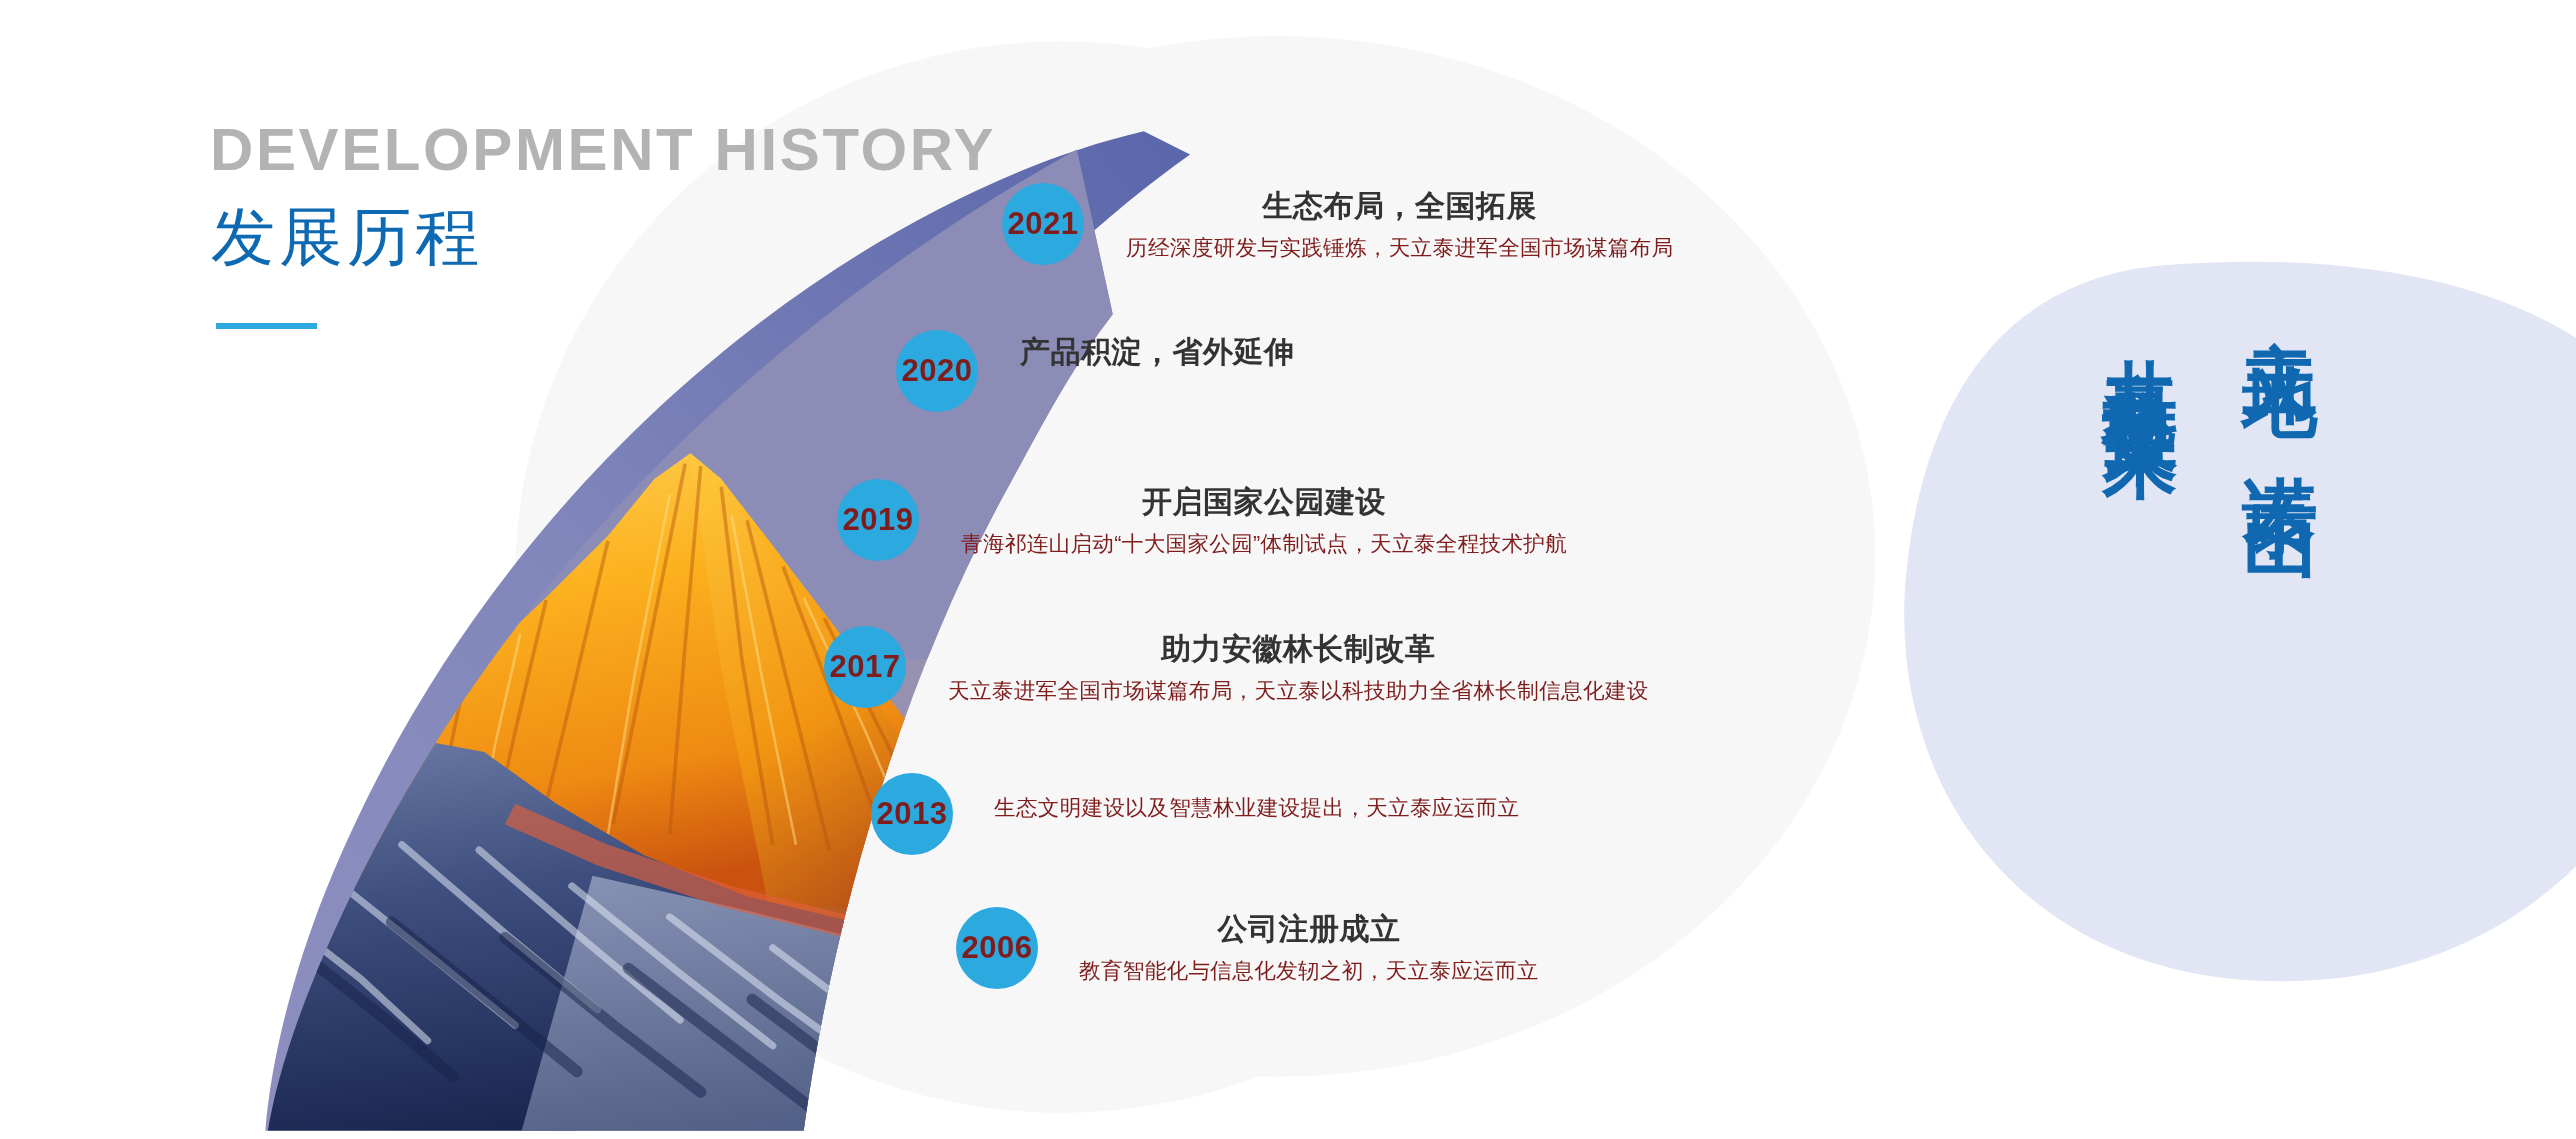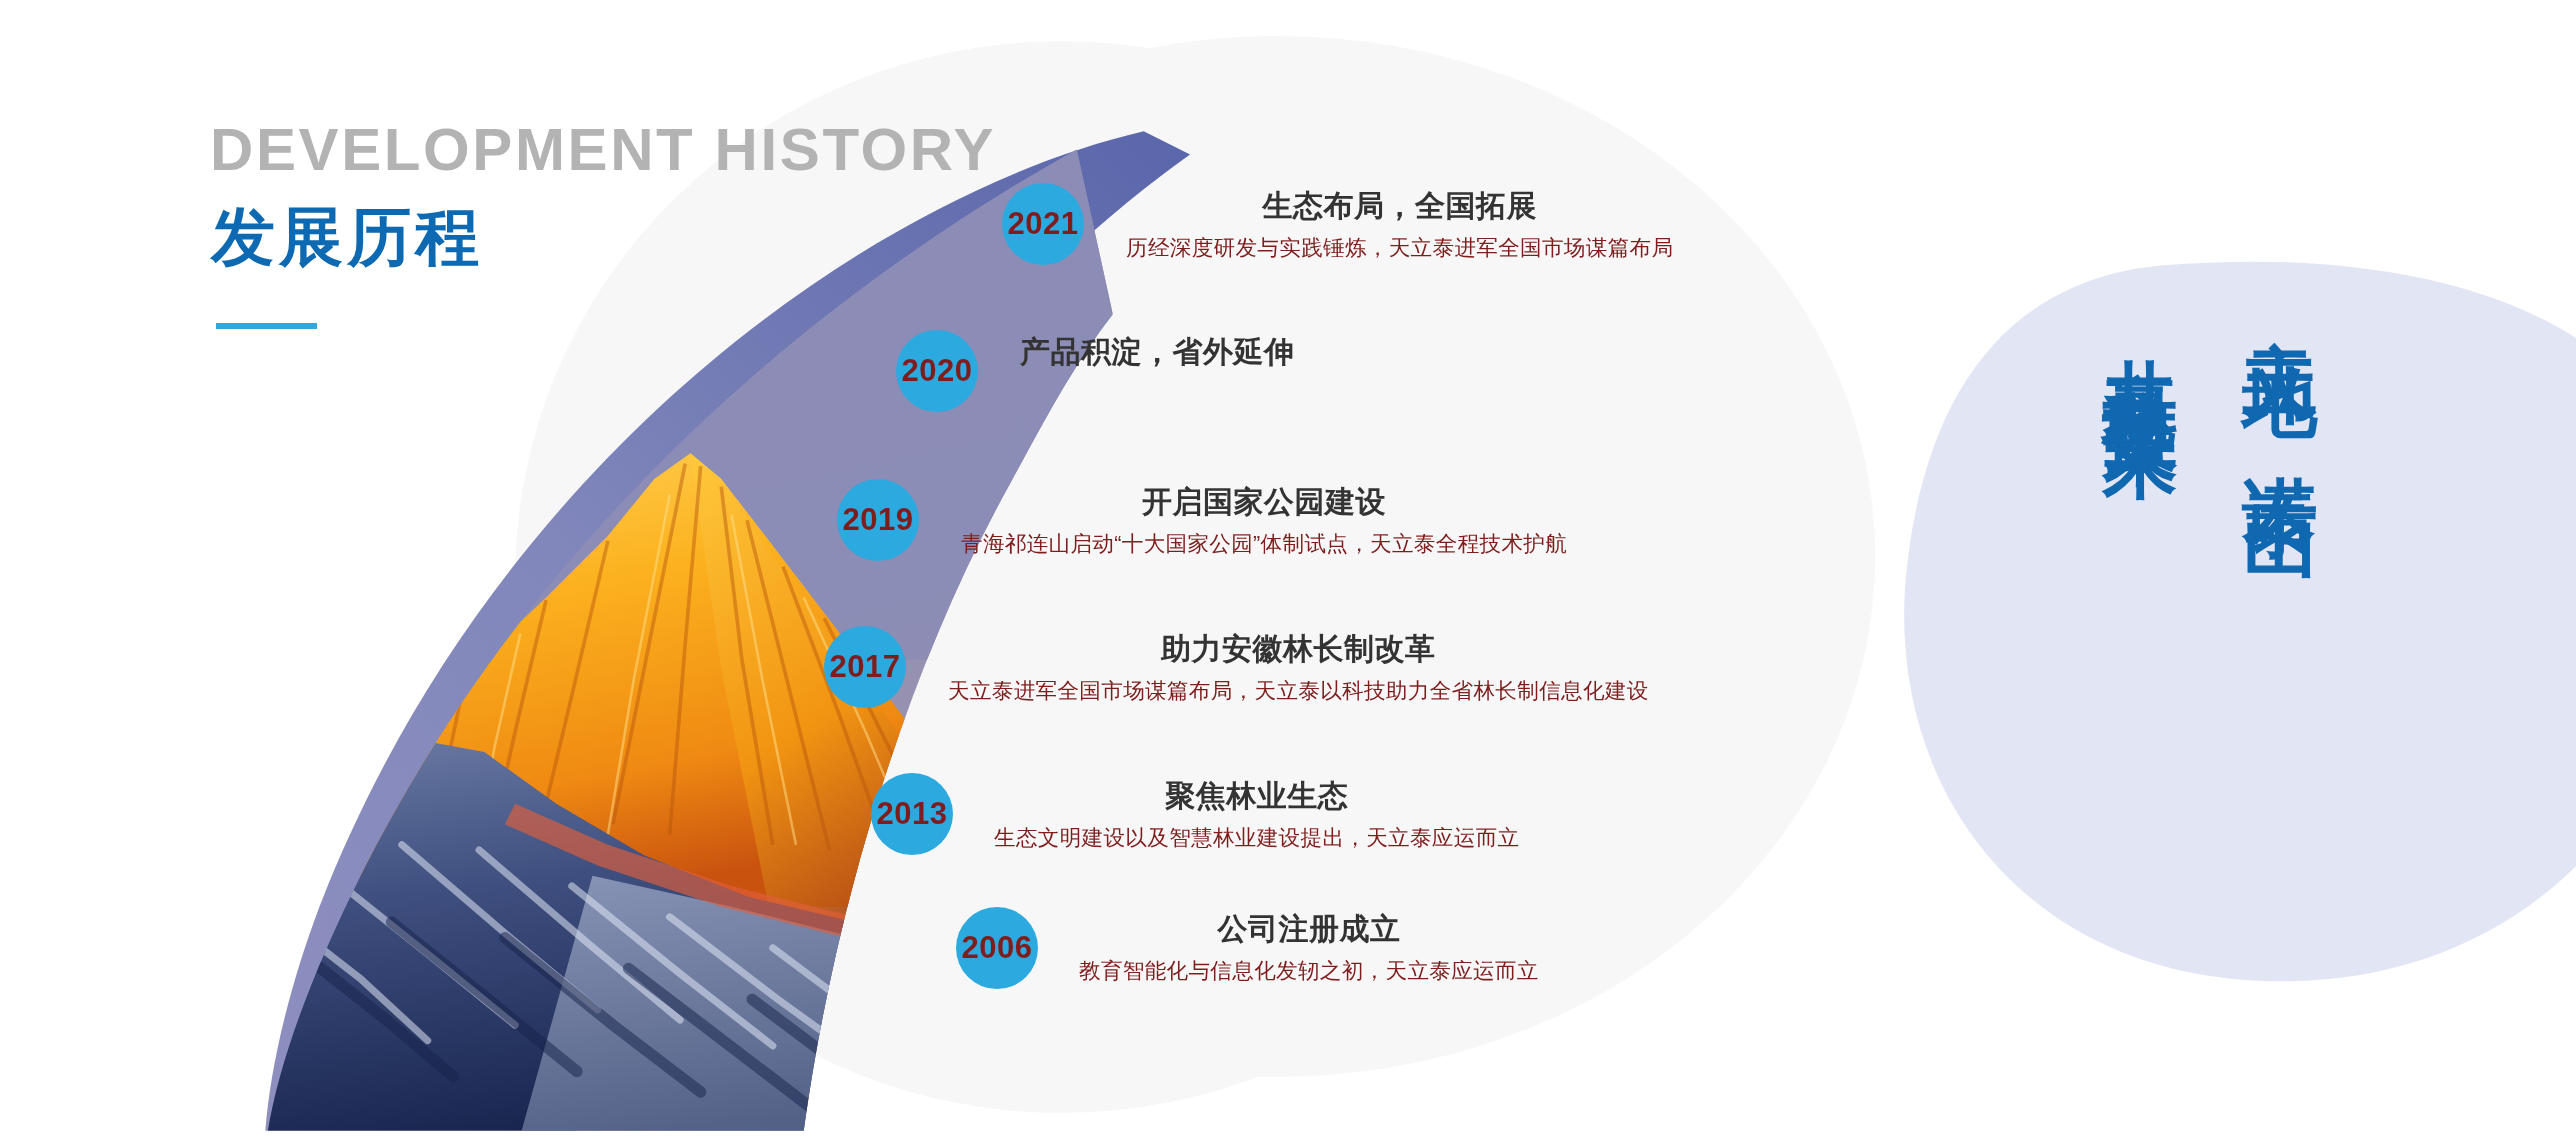--- a/index.html
+++ b/index.html
@@ -13,21 +13,21 @@
   .bg-svg{position:absolute;left:0;top:0;width:2697px;height:1139px;}
 
   
   .head-en{
     position:absolute;left:210px;top:120px;
     font-size:60px;font-weight:700;letter-spacing:2.6px;
     color:#b3b3b3;line-height:1;white-space:nowrap;
   }
   .head-cn{
     position:absolute;left:211px;top:205px;
-    font-size:64px;font-weight:700;letter-spacing:4.1px;
+    font-size:64px;font-weight:400;letter-spacing:4.1px;
     color:#0d69b1;line-height:1;white-space:nowrap;
   }
   .head-rule{
     position:absolute;left:216px;top:323px;width:101px;height:5.7px;
     background:#2ea9e0;
   }
 
   
   .tl-item{position:absolute;}
   .tl-circle{
@@ -215,21 +215,20 @@
     <div class="tl-circle" style="left:824px;top:626px;">2017</div>
     <div class="tl-text" style="left:948px;top:634px;">
       <div class="tl-title">助力安徽林长制改革</div>
       <div class="tl-desc">天立泰进军全国市场谋篇布局，天立泰以科技助力全省林长制信息化建设</div>
     </div>
   </div>
 
   <div class="tl-item">
     <div class="tl-circle" style="left:871px;top:773px;">2013</div>
     <div class="tl-text" style="left:994px;top:781px;">
-      <div class="tl-title">聚焦林业生态</div>
       <div class="tl-desc">生态文明建设以及智慧林业建设提出，天立泰应运而立</div>
     </div>
   </div>
 
   <div class="tl-item">
     <div class="tl-circle" style="left:956px;top:907px;">2006</div>
     <div class="tl-text" style="left:1079px;top:914px;">
       <div class="tl-title">公司注册成立</div>
       <div class="tl-desc">教育智能化与信息化发轫之初，天立泰应运而立</div>
     </div>

